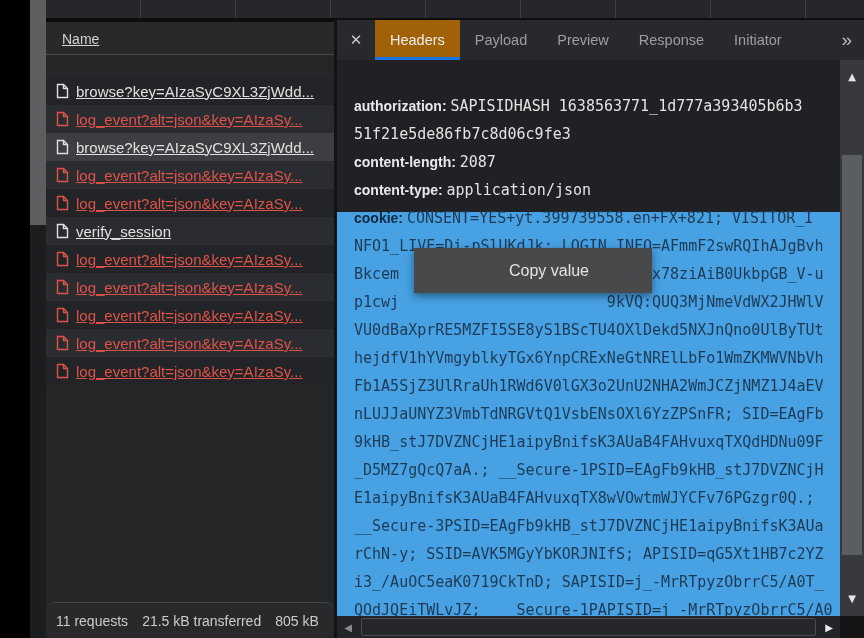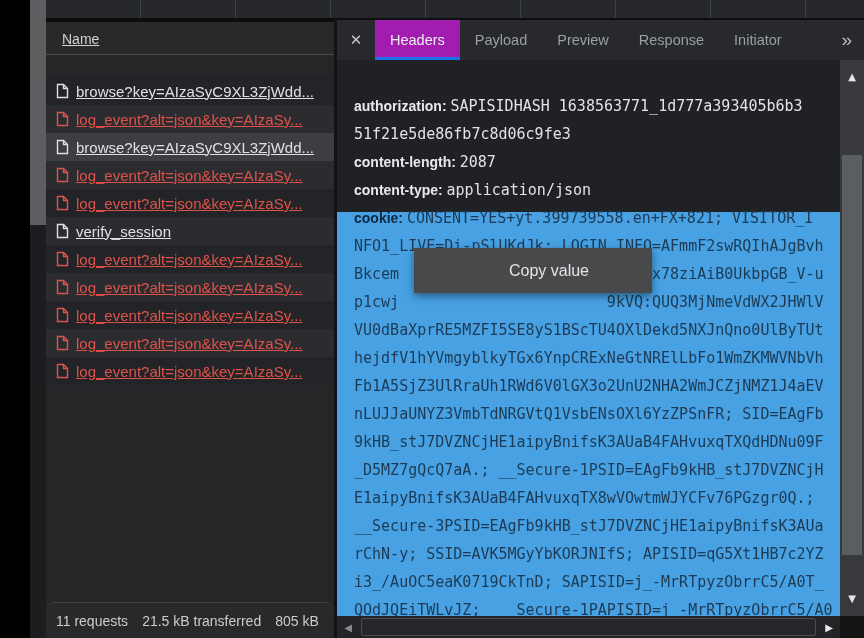--- a/index.html
+++ b/index.html
@@ -32,21 +32,21 @@
               border-top:1px solid #454545;box-sizing:border-box;display:flex;align-items:center;
               gap:14px;padding-left:10px;color:#cbcccd;font-size:14px;white-space:nowrap;overflow:hidden;border-radius:9px;}
 
   .panel-divider{position:absolute;left:334px;top:20px;width:3px;height:618px;background:#121314;}
 
   
   .details{position:absolute;left:337px;top:20px;width:527px;height:618px;background:#202124;overflow:hidden;}
   .tab-bar{position:absolute;left:0;top:0;width:527px;height:40px;background:#28292c;display:flex;align-items:stretch;}
   .close-btn{width:38px;display:flex;align-items:center;justify-content:center;color:#c7c8c9;font-size:15px;cursor:pointer;}
   .tab{position:relative;display:flex;align-items:center;padding:0 15px;font-size:14.5px;color:#9b9fa3;cursor:pointer;}
-  .tab.active{background:#a21caf;color:#eceded;}
+  .tab.active{background:#a16207;color:#eceded;}
   .tab.active .underline{position:absolute;left:0;bottom:0;width:100%;height:3px;background:#1a73e8;}
   .more-tabs{margin-left:auto;margin-right:12px;display:flex;align-items:center;color:#bdbebf;font-size:19px;cursor:pointer;}
 
   
   .hdr-content{position:absolute;left:0;top:40px;width:503px;height:556px;overflow:hidden;background:#202124;margin-top:32px;}
   .blue-sel{position:absolute;left:0;top:120px;width:503px;height:436px;background:#47a1e3;}
   .hline{position:relative;height:28px;line-height:28px;padding-left:17px;white-space:pre;
          font-family:"DejaVu Sans Mono",monospace;font-size:15px;color:#e2e3e5;}
   .hname{font-family:"Liberation Sans",sans-serif;font-weight:bold;font-size:14px;color:#e9eaed;}
   .on-blue{color:#1d3b55;}

